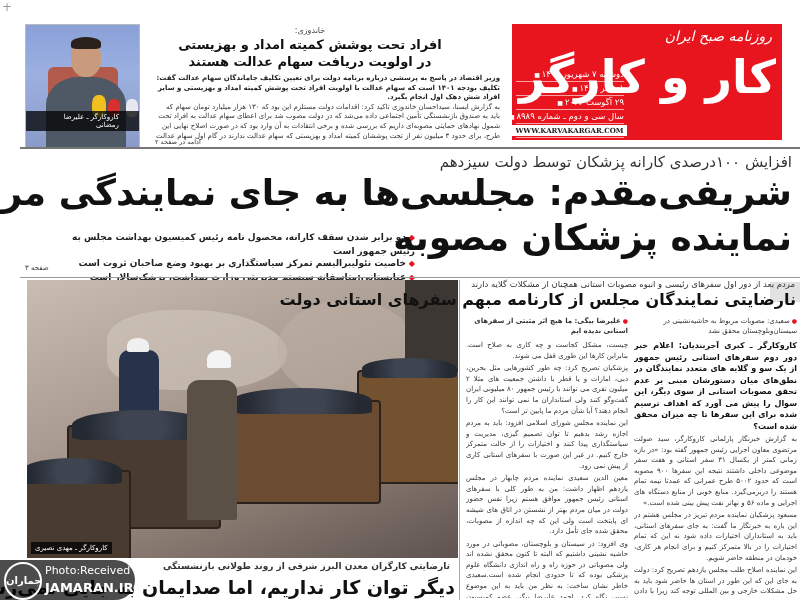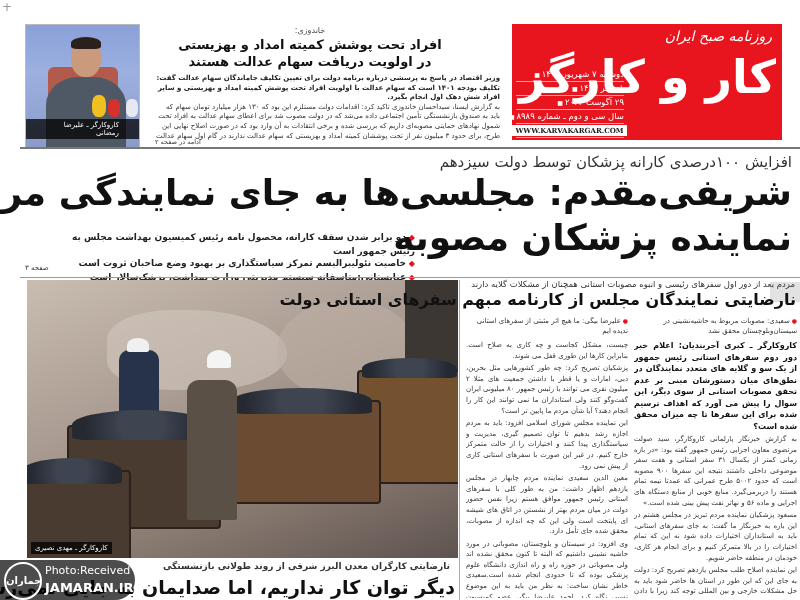--- a/index.html
+++ b/index.html
@@ -17,21 +17,21 @@
   .mast-url{left:0;bottom:4px;width:115px;background:#fff;color:#222;font-family:"DejaVu Serif",serif;font-weight:bold;font-size:7px;text-align:center;padding:1px 0;}
   
   .photo-top{left:25px;top:24px;width:113px;height:122px;background:linear-gradient(180deg,#8aa0d8 0%,#9cb0e0 40%,#8a9bc8 100%);overflow:hidden;border:1px solid #bbb;}
   .person-head{left:45px;top:14px;width:30px;height:38px;border-radius:45%;background:#c99a7c;}
   .person-hair{left:45px;top:12px;width:30px;height:12px;border-radius:50% 50% 20% 20%;background:#2a211d;}
   .person-body{left:20px;top:52px;width:80px;height:70px;border-radius:40% 40% 0 0;background:#4f5966;}
   .chair{left:22px;top:42px;width:70px;height:46px;background:#b25a4c;border-radius:6px;}
   .mic1{left:66px;top:70px;width:14px;height:22px;border-radius:40%;background:#f0c020;}
   .mic2{left:82px;top:74px;width:12px;height:18px;border-radius:40%;background:#d8302c;}
   .mic3{left:100px;top:74px;width:12px;height:18px;border-radius:40%;background:#e8e8f0;}
-  .photo-credit-top{left:0;bottom:8px;background:rgba(0,0,0,.75);color:#fff;font-size:7px;padding:2px 20px;}
+  .photo-credit-top{left:0;bottom:16px;background:rgba(0,0,0,.75);color:#fff;font-size:7px;padding:2px 20px;}
   .top-kicker{left:150px;top:26px;width:320px;text-align:center;font-size:8px;color:#444;}
   .top-title{left:150px;top:36px;width:320px;text-align:center;font-weight:bold;font-size:13px;line-height:17px;}
   .top-body{left:155px;top:74px;width:345px;font-size:7px;line-height:9.6px;color:#333;}
   .top-body p{margin:0;}
   .top-body .lead{font-weight:bold;color:#222;}
   .top-cont{left:155px;top:138px;font-size:6.5px;color:#333;}
   .hr1{left:20px;top:147px;width:780px;height:2px;background:#777;}
   
   .lead-kicker{right:8px;top:153px;font-size:15px;color:#333;}
   .lead-title1{right:8px;top:173px;font-size:36px;font-weight:bold;line-height:40px;white-space:nowrap;letter-spacing:-1px;}
@@ -65,21 +65,21 @@
   .watermark{left:0;top:560px;width:135px;height:40px;background:rgba(0,0,0,.7);border-radius:0 20px 20px 0;}
   .wm-logo{left:4px;top:2px;width:34px;height:34px;border-radius:50%;border:2px solid #fff;color:#fff;font-size:10px;text-align:center;line-height:34px;font-weight:bold;}
   .wm-text1{left:45px;top:4px;color:#fff;font-size:11px;}
   .wm-text2{left:45px;top:20px;color:#fff;font-size:13px;font-weight:bold;}
   .vline{left:459px;top:280px;width:1px;height:320px;background:#aaa;}
   
   .rs-kicker{left:470px;top:279px;width:325px;font-size:8.5px;color:#333;}
   .rs-title{left:466px;top:290px;width:330px;font-size:16px;font-weight:bold;white-space:nowrap;}
   .rs-badge{left:770px;top:282px;width:30px;height:20px;background:#e2e2e2;}
   .rs-bullets-r{left:632px;top:316px;width:165px;font-size:7px;line-height:10px;color:#333;}
-  .rs-bullets-l{left:466px;top:316px;width:162px;font-size:7px;line-height:10px;color:#333;}
+  .rs-bullets-l{left:466px;top:316px;width:162px;font-size:7px;line-height:10px;color:#333;font-weight:bold;}
   .rs-bullets-r div::before,.rs-bullets-l div::before{content:"● ";color:#e8141e;font-size:6px;}
   .col{font-size:7px;line-height:10.6px;color:#333;text-align:justify;}
   .col p{margin:0 0 2px 0;}
   .col .lead{font-weight:bold;font-size:8px;line-height:11.5px;color:#111;}
   .col-r{left:634px;top:340px;width:163px;}
   .col-l{left:466px;top:340px;width:162px;}
 </style>
 </head>
 <body>
 

